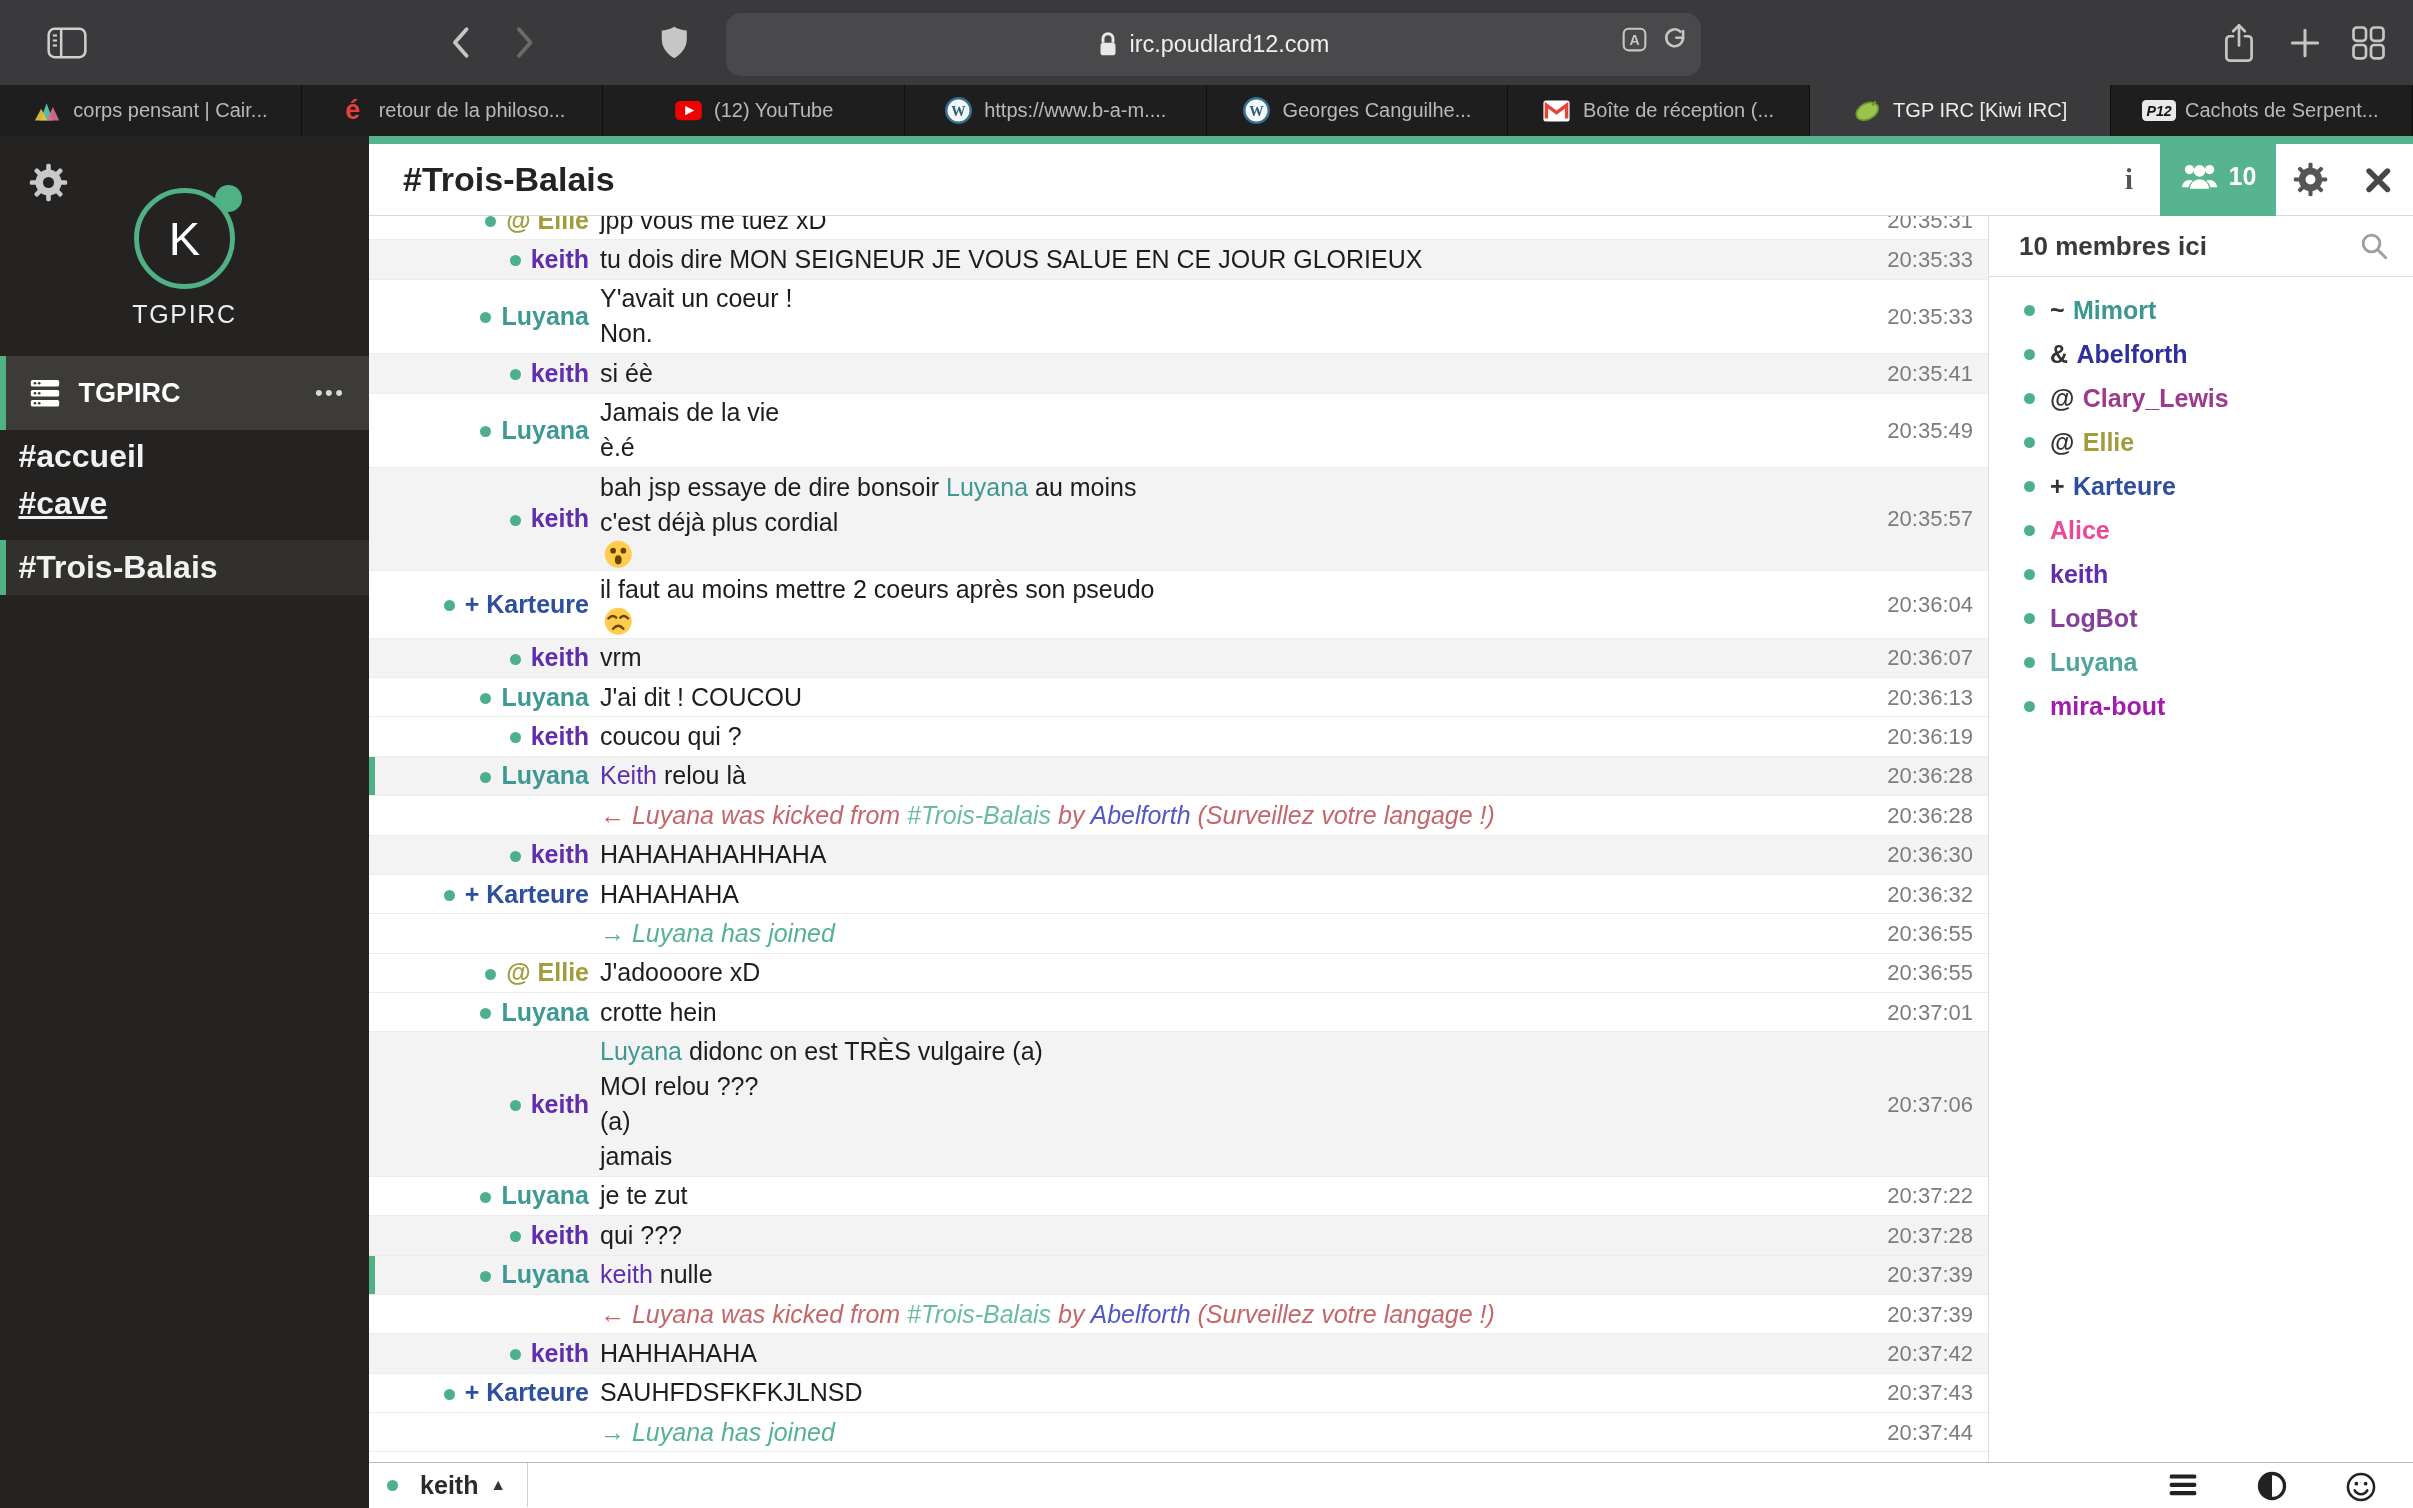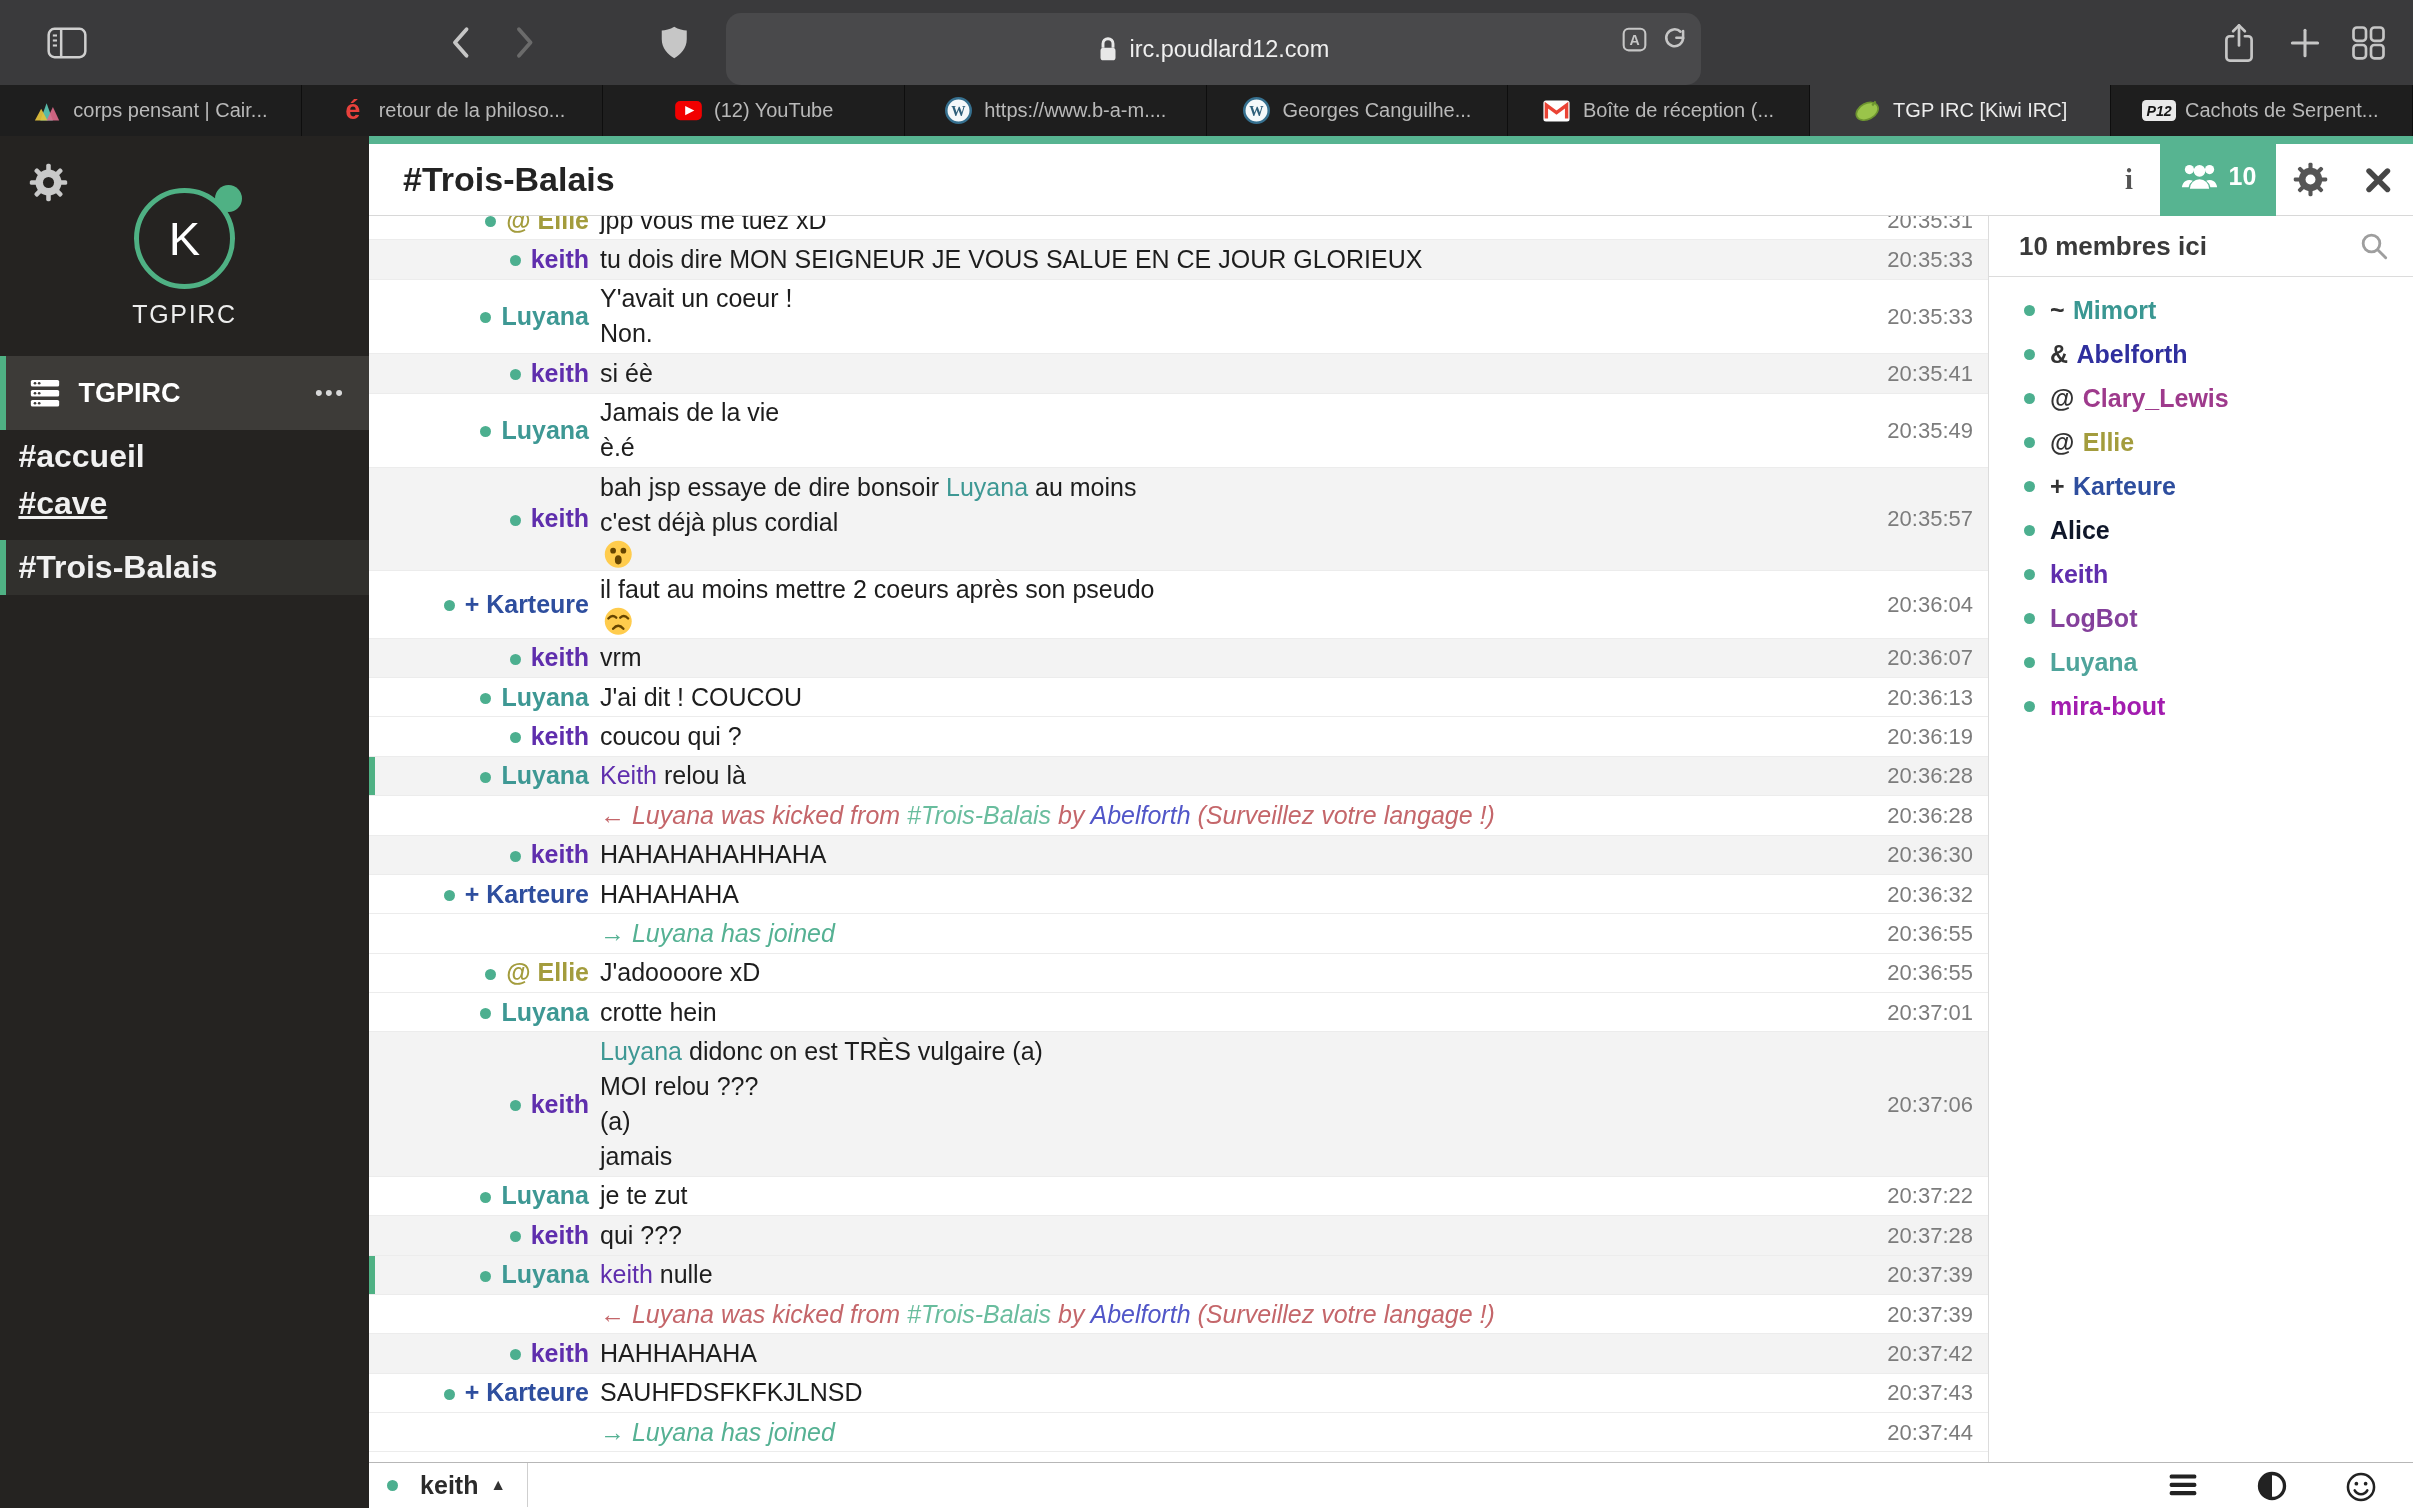--- a/index.html
+++ b/index.html
@@ -4,21 +4,21 @@
 <style>
   html,body{margin:0;padding:0;background:#111;}
   #screen{position:relative;width:2413px;height:1508px;overflow:hidden;
     font-family:"Liberation Sans","DejaVu Sans",sans-serif;background:#1f1f1f;}
   
   .toolbar{position:absolute;left:0;top:0;width:2413px;height:85px;background:#3a3a3c;border-bottom:0.8px solid #151515;}
   .sidebar-toggle{position:absolute;left:47px;top:27px;}
   .tabgroup{position:absolute;left:102px;top:0;height:85px;display:flex;align-items:center;gap:11.7px;color:#d6d6d6;font-size:23.5px;font-weight:bold;}
   .navchev{position:absolute;top:25px;}
   .shield{position:absolute;left:660px;top:25px;}
-  .urlpill{position:absolute;left:726px;top:13.4px;width:975px;height:72px;background:#49494b;border-radius:15px;display:flex;align-items:center;justify-content:center;gap:11.7px;color:#efefef;font-size:23.5px;}
+  .urlpill{position:absolute;left:726px;top:13.4px;width:975px;height:63px;background:#49494b;border-radius:15px;display:flex;align-items:center;justify-content:center;gap:11.7px;color:#efefef;font-size:23.5px;}
   .pillright{position:absolute;right:11.7px;top:12.6px;display:flex;gap:15px;align-items:center;}
   .tb-ico{position:absolute;top:22px;}
   
   .tabbar{position:absolute;left:0;top:85px;width:2413px;height:51px;background:#1e1e1e;display:flex;}
   .tab{flex:1;display:flex;align-items:center;justify-content:center;gap:11.7px;font-size:20px;color:#b9b9b9;border-right:0.8px solid #0e0e0e;overflow:hidden;white-space:nowrap;}
   .tab.active{background:#3a3a3c;color:#ececec;}
   .fav{flex:none;display:inline-flex;align-items:center;justify-content:center;width:28.5px;height:28.5px;}
   .fav .p12{background:#e9e9e9;color:#141414;font-weight:bold;font-style:italic;font-size:14.2px;border-radius:4.2px;padding:2.5px 4.2px;}
   .fav .eru{color:#e8413c;font-weight:bold;font-size:27px;line-height:25px;}
   
@@ -520,21 +520,21 @@
           <span class="pfx">@</span>
           <span style="color:#a39c3d">Ellie</span>
         </div>
         <div class="mem">
           <span class="dot"></span>
           <span class="pfx">+</span>
           <span style="color:#2e4e9e">Karteure</span>
         </div>
         <div class="mem">
           <span class="dot"></span>
-          <span style="color:#0f172a">Alice</span>
+          <span style="color:#ec4899">Alice</span>
         </div>
         <div class="mem">
           <span class="dot"></span>
           <span style="color:#5f2ead">keith</span>
         </div>
         <div class="mem">
           <span class="dot"></span>
           <span style="color:#84409b">LogBot</span>
         </div>
         <div class="mem">

